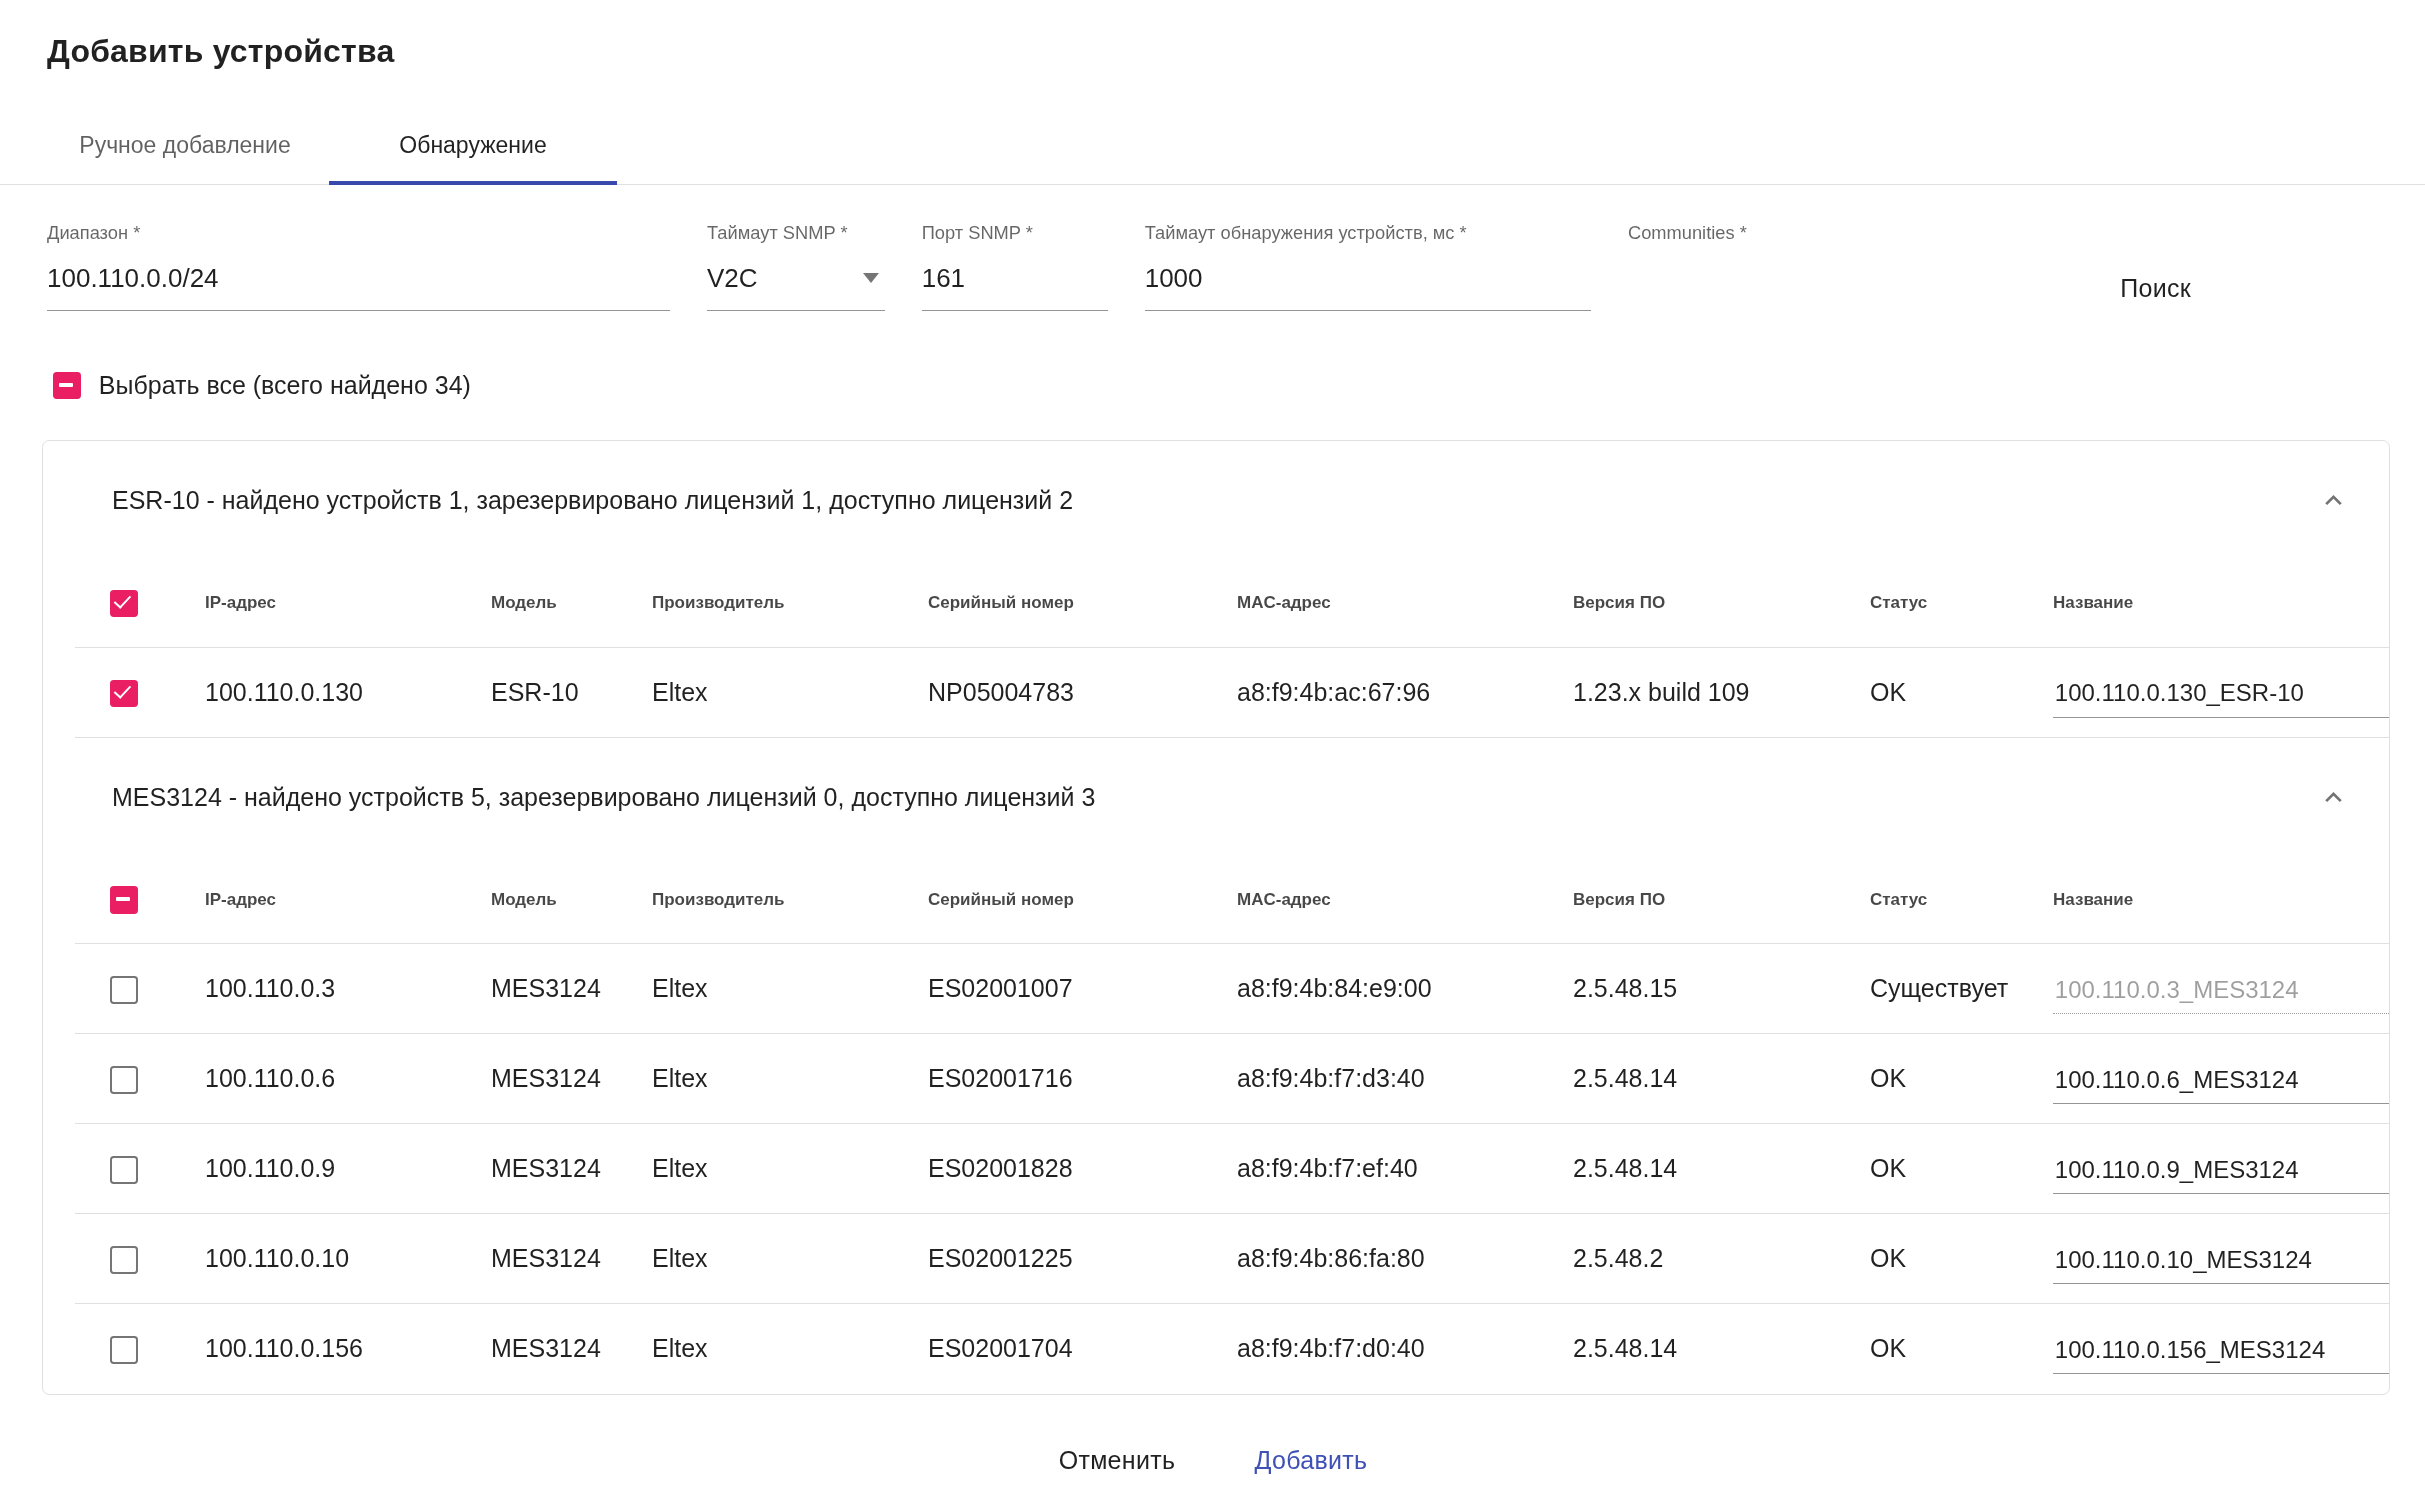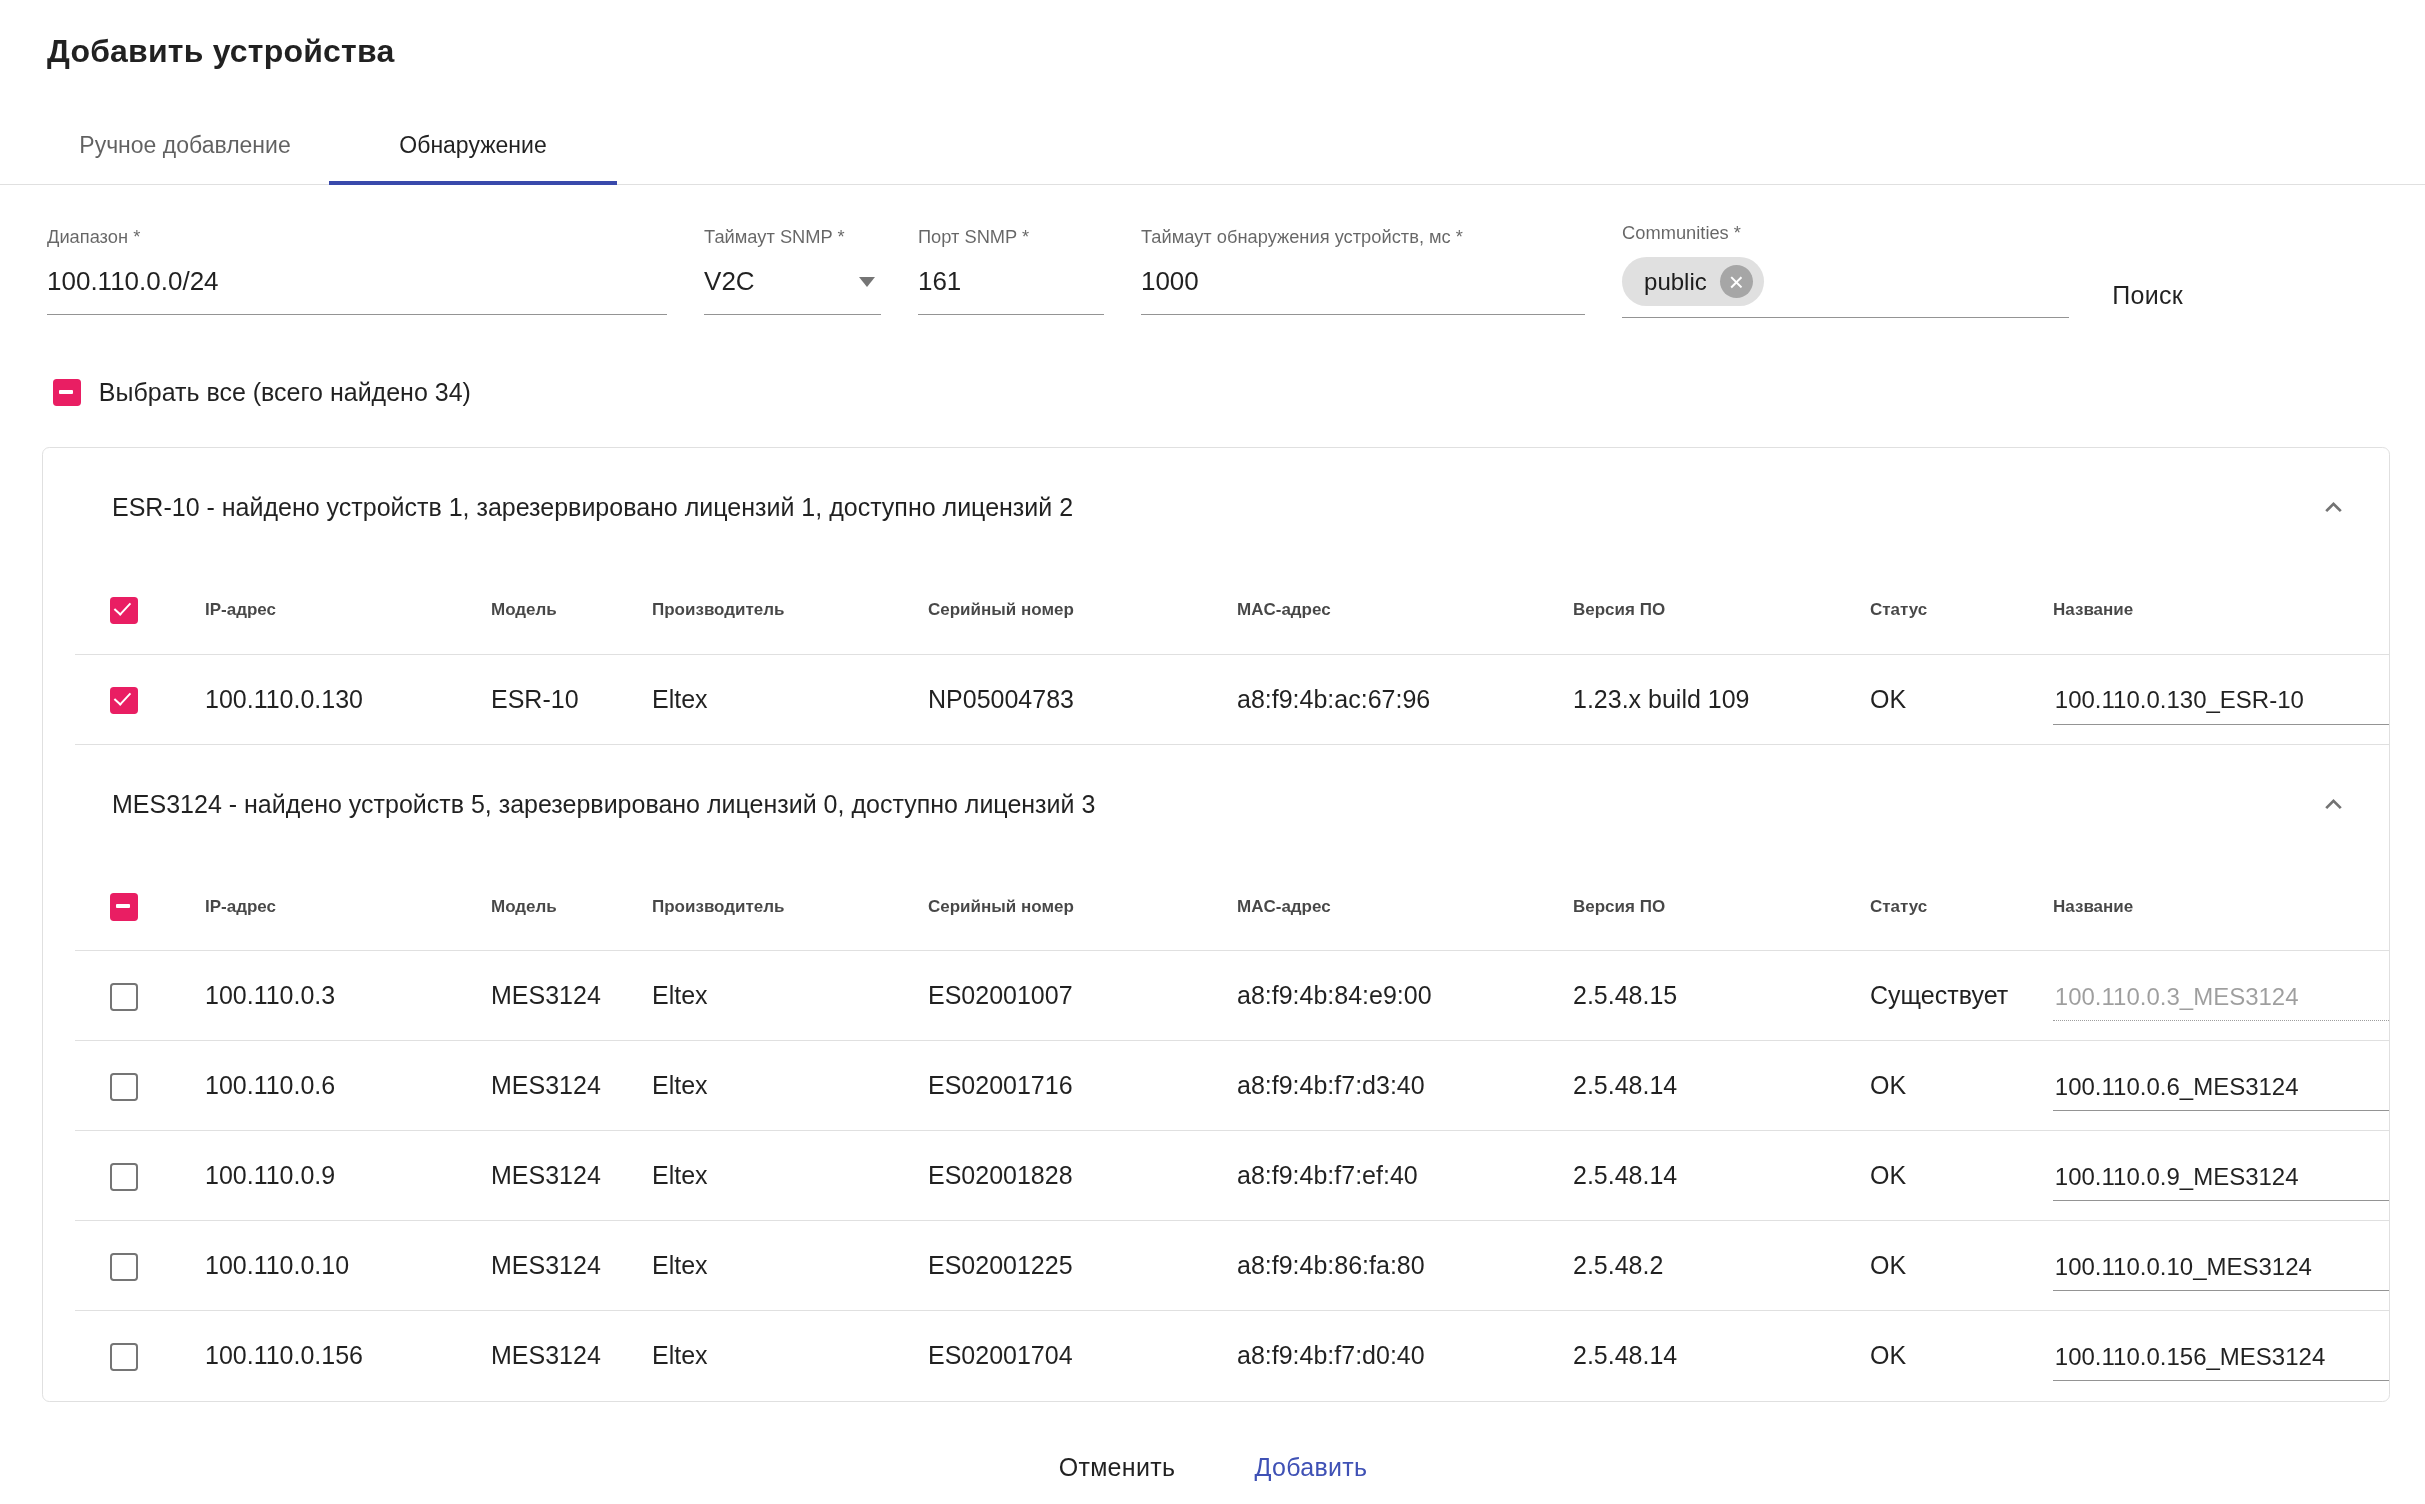--- a/index.html
+++ b/index.html
@@ -23,21 +23,21 @@
     min-width: 288px; padding: 0 37px; height: 77px; line-height: 77px;
     text-align: center; font-size: 23px; font-weight: 500;
     color: rgba(0,0,0,0.62); cursor: pointer; position: relative;
   }
   .tab.active { color: rgba(0,0,0,0.87); }
   .tab.active::after {
     content:""; position:absolute; left:0; right:0; bottom:-0.9px; height:3.7px;
     background:#3949ab;
   }
   
-  .form-row { display:flex; align-items:center; margin: 37px 8px 0 47px; }
+  .form-row { display:flex; align-items:flex-start; margin: 37px 0 0 47px; }
   .field { display:flex; flex-direction:column; margin-right: 37px; }
   .field label {
     font-size: 18.3px; color: rgba(0,0,0,0.6); margin-bottom: 13px; white-space: nowrap;
   }
   .field .line-input {
     border:none; outline:none; background:transparent;
     font-family: inherit; font-size: 26px; color: rgba(0,0,0,0.87);
     border-bottom: 0.9px solid rgba(0,0,0,0.42);
     padding: 5.5px 0 16.5px 0;
   }
@@ -164,26 +164,20 @@
   <div class="field f-port">
     <label>Порт SNMP *</label>
     <input class="line-input" value="161" style="">
   </div>
   <div class="field f-timeout">
     <label>Таймаут обнаружения устройств, мс *</label>
     <input class="line-input" value="1000" style="">
   </div>
   <div class="field f-comm">
     <label>Communities *</label>
-    <div class="chip-line">
-      <span class="chip">
-        <span>public</span>
-        <span class="chip-x">×</span>
-      </span>
-    </div>
   </div>
   <button class="search-btn">Поиск</button>
 </div>
 
 <div class="select-all">
   <span class="cb indeterminate"></span>
   <span>Выбрать все (всего найдено 34)</span>
 </div>
 
 <div class="card">

